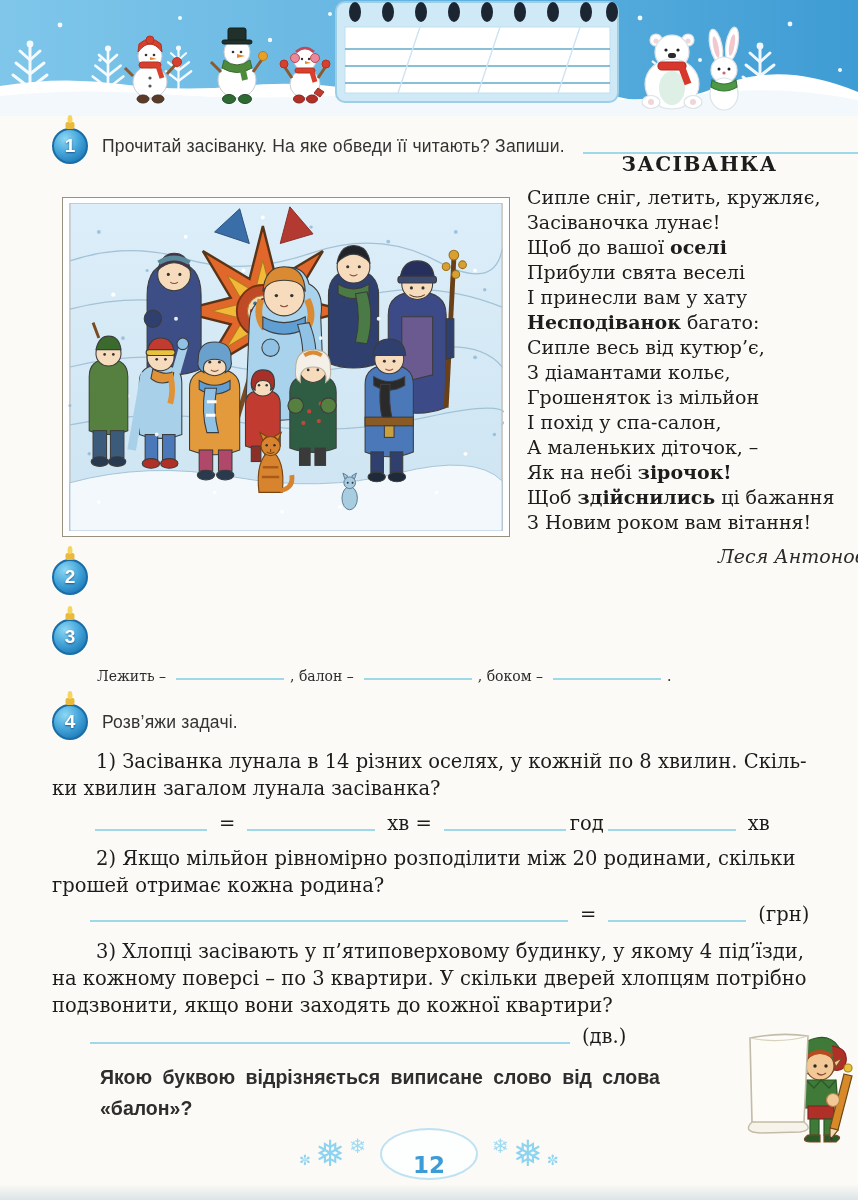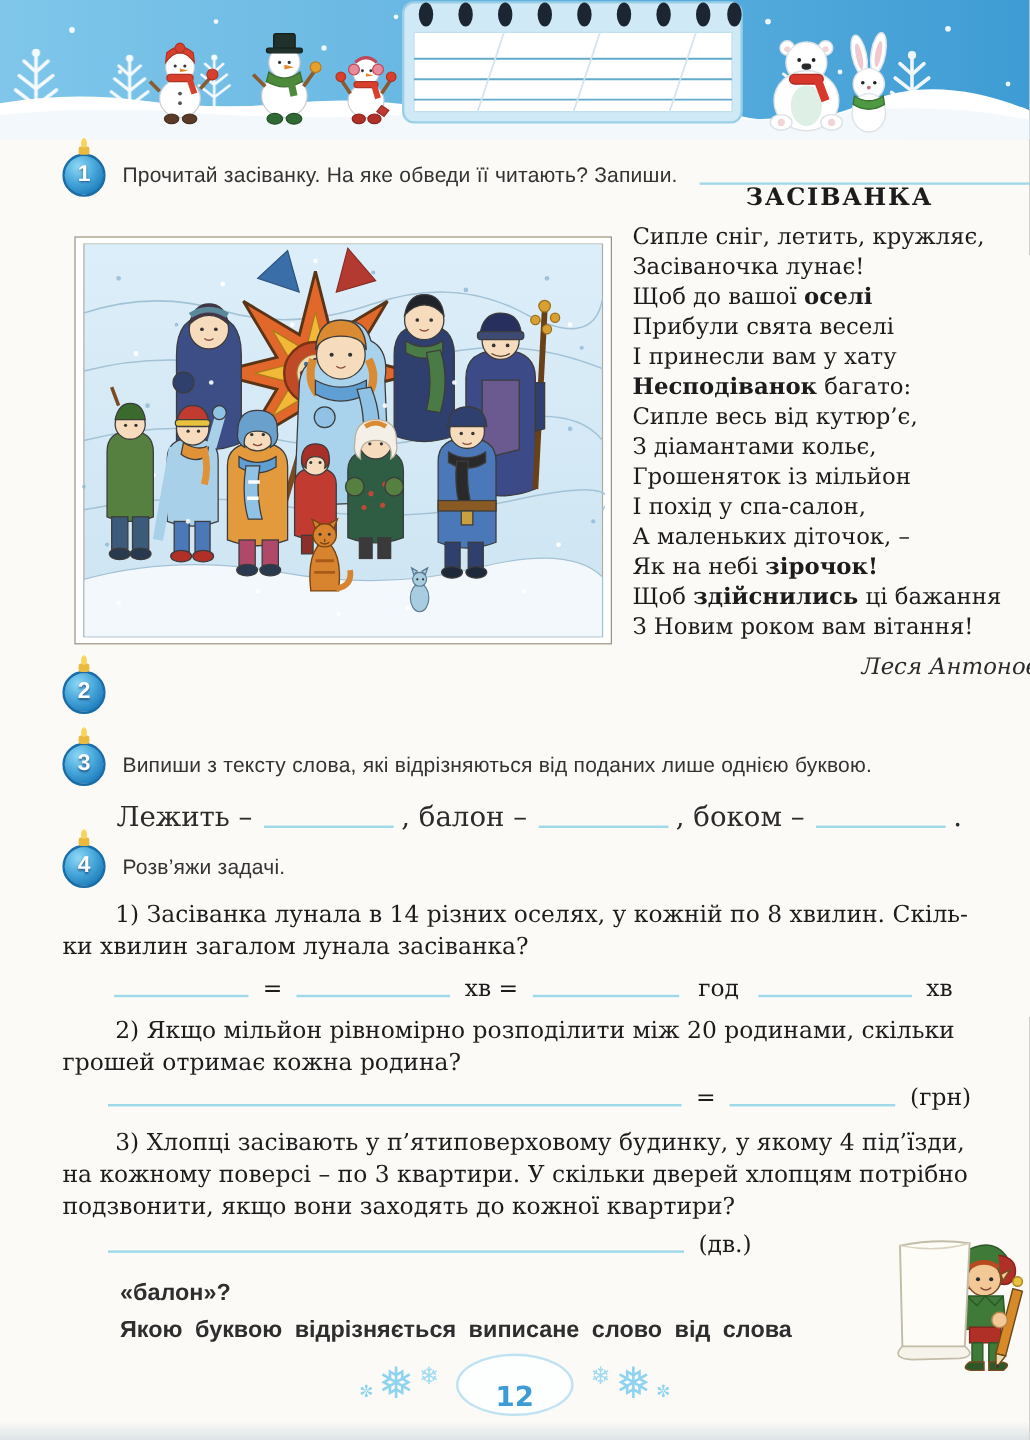--- a/index.html
+++ b/index.html
@@ -33,21 +33,21 @@
   .poem-line{white-space:nowrap;line-height:25px;}
   .pb{font-weight:bold;}
   .poem-author{position:absolute;left:718px;top:545px;font-family:"DejaVu Serif",serif;
     font-style:italic;font-size:19px;white-space:nowrap;}
   
   .illus{position:absolute;left:62px;top:197px;width:448px;height:340px;background:#fff;
     border:1px solid #99917f;box-sizing:border-box;padding:5px;}
   .illus svg{display:block;width:100%;height:100%;}
   
   .fill-row{position:absolute;left:97px;top:668px;right:0;display:flex;align-items:flex-end;
-    font-family:"DejaVu Serif",serif;font-size:23px;white-space:nowrap;}
+    font-family:"DejaVu Serif",serif;font-size:14px;white-space:nowrap;}
   .aline{display:inline-block;height:0;border-bottom:2px solid #9ed9ea;}
   .fill-row .aline{width:108px;margin:0 6px 4px 10px;}
   
   .problem{position:absolute;left:52px;right:-60px;font-family:"DejaVu Serif",serif;
     font-size:19.5px;line-height:27px;color:#1c1c1c;}
   .prob-line{white-space:nowrap;}
   .prob-line.first{text-indent:44px;}
   .answer-row{position:absolute;display:flex;align-items:flex-end;
     font-family:"DejaVu Serif",serif;font-size:19.5px;color:#1c1c1c;}
   .answer-row .lab{margin:0 12px 0 12px;}
@@ -519,21 +519,20 @@
   <div class="task-row" style="top:559px;">
     <div class="badge">
       <span>2</span>
     </div>
   </div>
 
   <div class="task-row" style="top:619px;">
     <div class="badge">
       <span>3</span>
     </div>
-    <span class="task-text">Випиши з тексту слова, які відрізняються від поданих лише однією буквою.</span>
   </div>
 
   <div class="fill-row">
     <span>Лежить –</span>
     <span class="aline"></span>
     <span>, балон –</span>
     <span class="aline"></span>
     <span>, боком –</span>
     <span class="aline"></span>
     <span>.</span>
@@ -549,21 +548,21 @@
   <div class="problem" style="top:748px;">
       <div class="prob-line first">1) Засіванка лунала в 14 різних оселях, у кожній по 8 хвилин. Скіль-</div>
       <div class="prob-line">ки хвилин загалом лунала засіванка?</div>
     </div>
   <div class="answer-row" style="left:95px;top:812px;">
     <span class="aline" style="width:112px;"></span>
     <span class="lab">=</span>
     <span class="aline" style="width:128px;"></span>
     <span class="lab">хв =</span>
     <span class="aline" style="width:122px;"></span>
-    <span class="lab" style="margin:0 16px;">год</span>
+    <span class="lab" style="margin:0 4px;">год</span>
     <span class="aline" style="width:128px;"></span>
     <span class="lab">хв</span>
   </div>
 
   <div class="problem" style="top:845px;">
       <div class="prob-line first">2) Якщо мільйон рівномірно розподілити між 20 родинами, скільки</div>
       <div class="prob-line">грошей отримає кожна родина?</div>
     </div>
   <div class="answer-row" style="left:90px;top:903px;">
     <span class="aline" style="width:478px;"></span>
@@ -576,22 +575,22 @@
       <div class="prob-line first">3) Хлопці засівають у п’ятиповерховому будинку, у якому 4 під’їзди,</div>
       <div class="prob-line">на кожному поверсі – по 3 квартири. У скільки дверей хлопцям потрібно</div>
       <div class="prob-line">подзвонити, якщо вони заходять до кожної квартири?</div>
     </div>
   <div class="answer-row" style="left:90px;top:1025px;">
     <span class="aline" style="width:480px;"></span>
     <span class="lab">(дв.)</span>
   </div>
 
   <div class="question" id="question-lines">
+      <span class="q-line">Якою буквою відрізняється виписане слово від слова</span>
       <span class="q-line">«балон»?</span>
-      <span class="q-line">Якою буквою відрізняється виписане слово від слова</span>
     </div>
 
   <div class="elf">
     <svg viewBox="0 0 118 124">
 
       <g stroke="#7a4a20" stroke-width="1.2">
         <path d="M62,22 q24,-14 36,2 q10,14 -2,22 l-6,6 -26,-4 Z" fill="#3f7a38" stroke="#2c5828"></path>
         <path d="M92,24 q16,2 14,16 q-2,10 -12,8" fill="#b03028" stroke="#862420"></path>
         <circle cx="108" cy="46" r="4" fill="#e8c23c" stroke="#a8861c"></circle>
         <circle cx="80" cy="44" r="14" fill="#f2c896"></circle>

